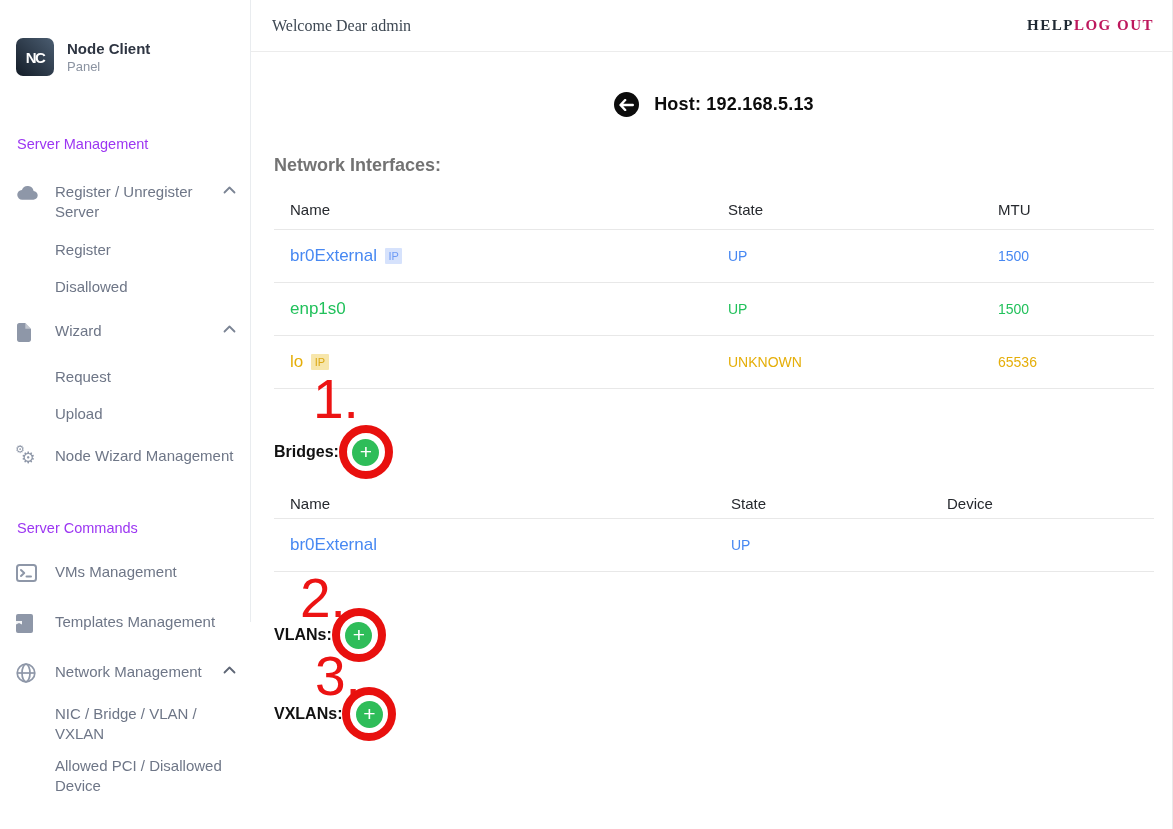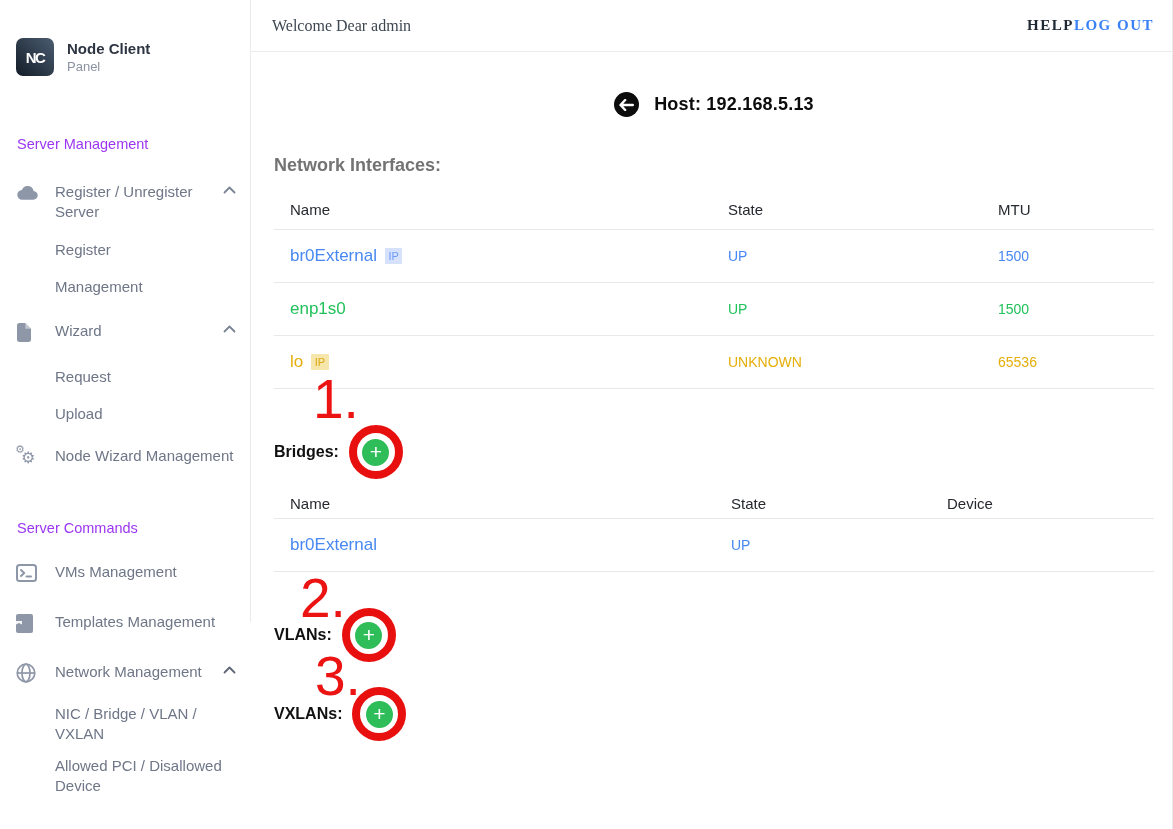--- a/index.html
+++ b/index.html
@@ -42,21 +42,21 @@
   .gear-ic .g1 { position:absolute; left:-1px; top:-3px; font-size:11px; }
   .gear-ic .g2 { position:absolute; left:5px; top:2px; font-size:16px; }
 
   
   .main { flex:1; display:flex; flex-direction:column; }
   .topbar { height:52px; min-height:52px; border-bottom:1px solid #ececec; display:flex; align-items:center; padding:0 18px 0 21px;
             font-family:"Liberation Serif", serif; }
   .welcome { font-size:16px; color:#3d4752; }
   .topbar-right { margin-left:auto; display:flex; align-items:center; }
   .help-link { font-size:15px; letter-spacing:1.5px; color:#1f2933; font-weight:600; cursor:pointer; }
-  .logout-link { font-size:15px; letter-spacing:1.5px; color:#3b82f6; font-weight:600; cursor:pointer; }
+  .logout-link { font-size:15px; letter-spacing:1.5px; color:#be185d; font-weight:600; cursor:pointer; }
 
   .content { position:relative; flex:1; padding:0 18px 0 23px; }
 
   .host-row { margin-top:40px; display:flex; align-items:center; justify-content:center; gap:15px; }
   .back-btn { width:25px; height:25px; border-radius:50%; background:#0c0c0c; color:#fff; display:flex; align-items:center; justify-content:center; cursor:pointer; }
   .host-text { font-size:18px; font-weight:700; color:#0c0c0c; letter-spacing:.2px; }
 
   .section-title { margin-top:38px; font-size:18px; font-weight:700; color:#737373; }
 
   .tbl { width:100%; }
@@ -70,21 +70,21 @@
   .cell-name { font-size:17px; }
   .cell-val { font-size:14px; }
   .c-blue  { color:#4788f2; }
   .c-green { color:#21c15b; }
   .c-amber { color:#e5ae09; }
   .ip-badge { font-size:11px; font-weight:400; border-radius:1px; padding:2.5px 3.5px; line-height:1; }
   .ip-blue  { background:#d6e2fc; color:#6f9bf5; }
   .ip-amber { background:#f7e6ab; color:#dca814; }
 
   .add-row { position:relative; display:flex; align-items:center; }
-  .add-row .row-label { font-size:16px; font-weight:700; color:#111; margin-right:10px; }
+  .add-row .row-label { font-size:16px; font-weight:700; color:#111; }
   .row-bridges { margin-top:36px; }
   .row-vlans   { margin-top:36px; }
   .row-vxlans  { margin-top:25px; }
 
   .plus-wrap { position:relative; width:54px; height:54px; display:flex; align-items:center; justify-content:center; }
   .ring { position:absolute; inset:0; border:8px solid #e8100e; border-radius:50%; }
   .plus-btn { position:relative; width:27px; height:27px; border-radius:50%; background:#2ebd59; color:#fff; display:flex;
               align-items:center; justify-content:center; font-size:21px; font-weight:400; line-height:1; cursor:pointer;
               padding-bottom:2px; }
 
@@ -119,21 +119,21 @@
           </svg>
       </span>
       <span class="nlabel">Register / Unregister Server</span>
       <span class="chev">
         <svg width="13" height="8" viewBox="0 0 13 8">
             <path d="M1.5 6.5 6.5 1.5 11.5 6.5" fill="none" stroke="#7b8494" stroke-width="1.8" stroke-linecap="round" stroke-linejoin="round"></path>
           </svg>
       </span>
     </div>
     <a class="nav-child mi-reg">Register</a>
-    <a class="nav-child mi-unreg">Management</a>
+    <a class="nav-child mi-unreg">Disallowed</a>
 
     <div class="nav-item mi-lic">
       <span class="nicon">
         <svg width="16" height="19" viewBox="0 0 16 19">
             <path fill="#8e97a8" d="M1 2.2C1 1 2 0 3.2 0h6.1L15 5.7v11.1c0 1.2-1 2.2-2.2 2.2H3.2C2 19 1 18 1 16.8V2.2z"></path>
             <path fill="#fff" opacity=".45" d="M9.3 0 15 5.7H9.3V0z"></path>
           </svg>
       </span>
       <span class="nlabel">Wizard</span>
       <span class="chev">

